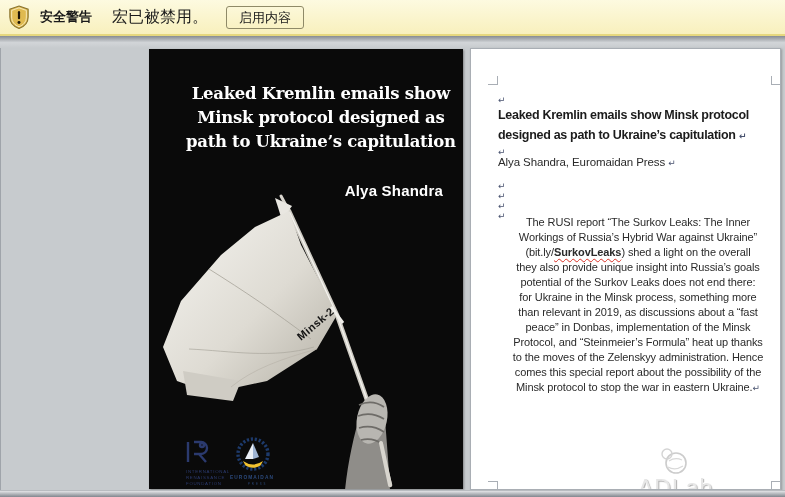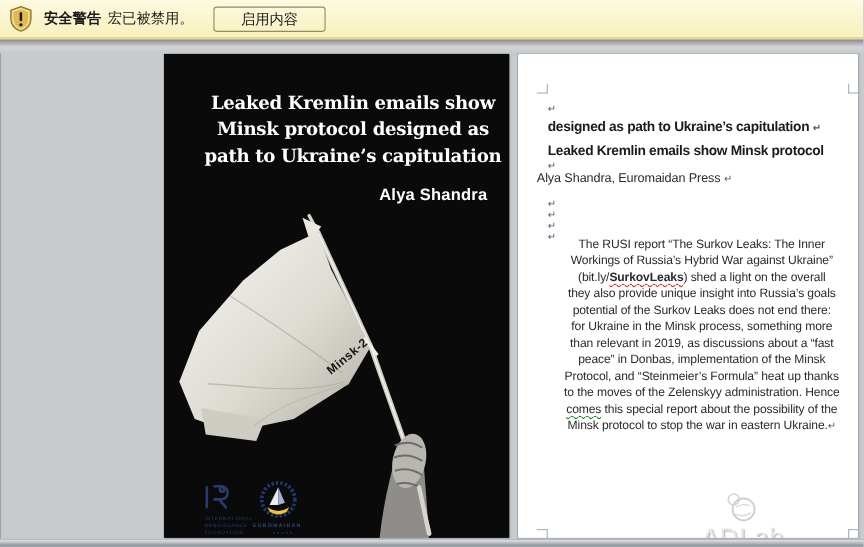--- a/index.html
+++ b/index.html
@@ -5,40 +5,40 @@
   html,body{margin:0;padding:0;}
   body{width:785px;height:497px;position:relative;overflow:hidden;
        font-family:"Liberation Sans",sans-serif;background:#c7cbce;}
 
   
   .warnbar{position:absolute;left:0;top:0;width:785px;height:36px;
     background:linear-gradient(#fdfae0,#f8f0bd);
     border-bottom:2px solid #e6d87e;
     display:flex;align-items:center;box-sizing:border-box;padding-left:8px;}
   .shield{width:22px;height:24px;flex:0 0 auto;margin-right:10px;}
-  .warn-title{font-size:13px;font-weight:bold;color:#1a1a1a;margin-right:6px;}
-  .warn-msg{font-size:13px;color:#1a1a1a;margin-right:18px;}
+  .warn-title{font-size:13px;font-weight:bold;color:#1a1a1a;margin-right:20px;}
+  .warn-msg{font-size:16px;color:#1a1a1a;margin-right:18px;}
   .warn-btn{font-size:13px;color:#1a1a1a;background:transparent;
-    border:1px solid #8f8a68;border-radius:3px;padding:3px 24px;height:23px;
+    border:1px solid #8f8a68;border-radius:3px;padding:3px 12px;height:23px;
     line-height:15px;cursor:pointer;font-family:"Liberation Sans",sans-serif;}
 
   .topband{position:absolute;left:0;top:36px;width:785px;height:12px;
     background:linear-gradient(#878c92,#d2d5d8 55%,#c7cbce);}
   .docarea{position:absolute;left:0;top:48px;width:785px;height:442px;
     background:#c7cbce;border-left:1px solid #9fa4aa;box-sizing:border-box;}
   .bottomband{position:absolute;left:0;top:490px;width:785px;height:7px;
     background:linear-gradient(#e2e4e6,#81878e);border-top:1px solid #b8bcc0;box-sizing:border-box;}
 
   
   .cover{position:absolute;left:149px;top:49px;width:314px;height:440px;
     background:#0a0a0a;overflow:hidden;box-shadow:1px 1px 2px rgba(0,0,0,.35);}
   .cover-title{position:absolute;left:37px;top:33px;color:#ffffff;
     font-family:"DejaVu Serif",serif;font-weight:bold;font-size:16.5px;
     line-height:24px;letter-spacing:-0.3px;white-space:nowrap;text-align:center;}
-  .cover-author{position:absolute;right:20px;top:120px;color:#ffffff;
+  .cover-author{position:absolute;right:20px;top:133px;color:#ffffff;
     font-size:15px;font-weight:bold;letter-spacing:0.2px;}
   .flag-svg{position:absolute;left:0;top:0;}
   .irf{position:absolute;left:36px;top:390px;}
   .emp{position:absolute;left:80px;top:386px;}
 
   
   .page{position:absolute;left:470px;top:48px;width:311px;height:442px;
     background:#ffffff;border:1px solid #a9aeb4;box-sizing:border-box;overflow:hidden;
     box-shadow:1px 1px 2px rgba(0,0,0,.25);}
   .cm{position:absolute;width:9px;height:8px;}
@@ -46,29 +46,29 @@
   .cm-tr{left:300px;top:27px;border-left:1px solid #a9aeb5;border-bottom:1px solid #a9aeb5;}
   .cm-bl{left:17px;top:432px;border-right:1px solid #a9aeb5;border-top:1px solid #a9aeb5;}
   .cm-br{left:300px;top:432px;border-left:1px solid #a9aeb5;border-top:1px solid #a9aeb5;}
 
   .pmark{font-size:9px;color:#4a5470;font-family:"DejaVu Sans",sans-serif;}
   .mark-line{height:10px;line-height:10px;}
   .m1{position:absolute;left:27px;top:44px;}
   .doc-title{position:absolute;left:27px;top:56px;font-weight:bold;color:#1b1b1b;
     font-size:12.5px;letter-spacing:-0.3px;line-height:20px;white-space:nowrap;}
   .m2{position:absolute;left:27px;top:96px;}
-  .byline{position:absolute;left:17px;top:107px;font-size:11.5px;color:#2a2a2a;
+  .byline{position:absolute;left:27px;top:107px;font-size:11.5px;color:#2a2a2a;
     letter-spacing:-0.1px;white-space:nowrap;}
   .markstack{position:absolute;left:27px;top:130px;}
   .bodytext{position:absolute;left:27px;top:166px;width:280px;font-size:11px;
     color:#2a2a2a;letter-spacing:-0.1px;text-align:center;}
   .body-line{height:15px;line-height:15px;white-space:nowrap;}
   .spell{text-decoration:underline;text-decoration-style:wavy;
     text-decoration-color:#d93025;text-decoration-thickness:1px;text-underline-offset:2px;font-weight:bold;}
-  .grammar{text-decoration:underline;text-decoration-style:wavy;
+  .grammar{text-decoration-style:wavy;
     text-decoration-color:#2e7d32;text-decoration-thickness:1px;text-underline-offset:2px;}
 
   .watermark{position:absolute;left:163px;top:398px;display:flex;align-items:center;flex-direction:column;}
   .wm-text{font-size:23px;color:#e6e6e6;letter-spacing:1px;margin-left:4px;
     text-shadow:-1px -1px 0 #ffffff,1px 1px 1px #b0b0b0;}
 </style>
 </head>
 <body>
 
 <div class="warnbar">
@@ -149,25 +149,25 @@
   <div class="cm cm-tr"></div>
   <div class="cm cm-bl"></div>
   <div class="cm cm-br"></div>
 
   <div class="m1 mark-line">
     <span class="pmark">↵</span>
   </div>
 
   <div class="doc-title">
     <div>
+      <span>Leaked Kremlin emails show Minsk protocol</span>
+    </div>
+    <div>
       <span>designed as path to Ukraine’s capitulation</span>
       <span class="pmark">↵</span>
-    </div>
-    <div>
-      <span>Leaked Kremlin emails show Minsk protocol</span>
     </div>
   </div>
 
   <div class="m2 mark-line">
     <span class="pmark">↵</span>
   </div>
 
   <div class="byline">
     <span>Alya Shandra, Euromaidan Press</span>
     <span class="pmark">↵</span>

